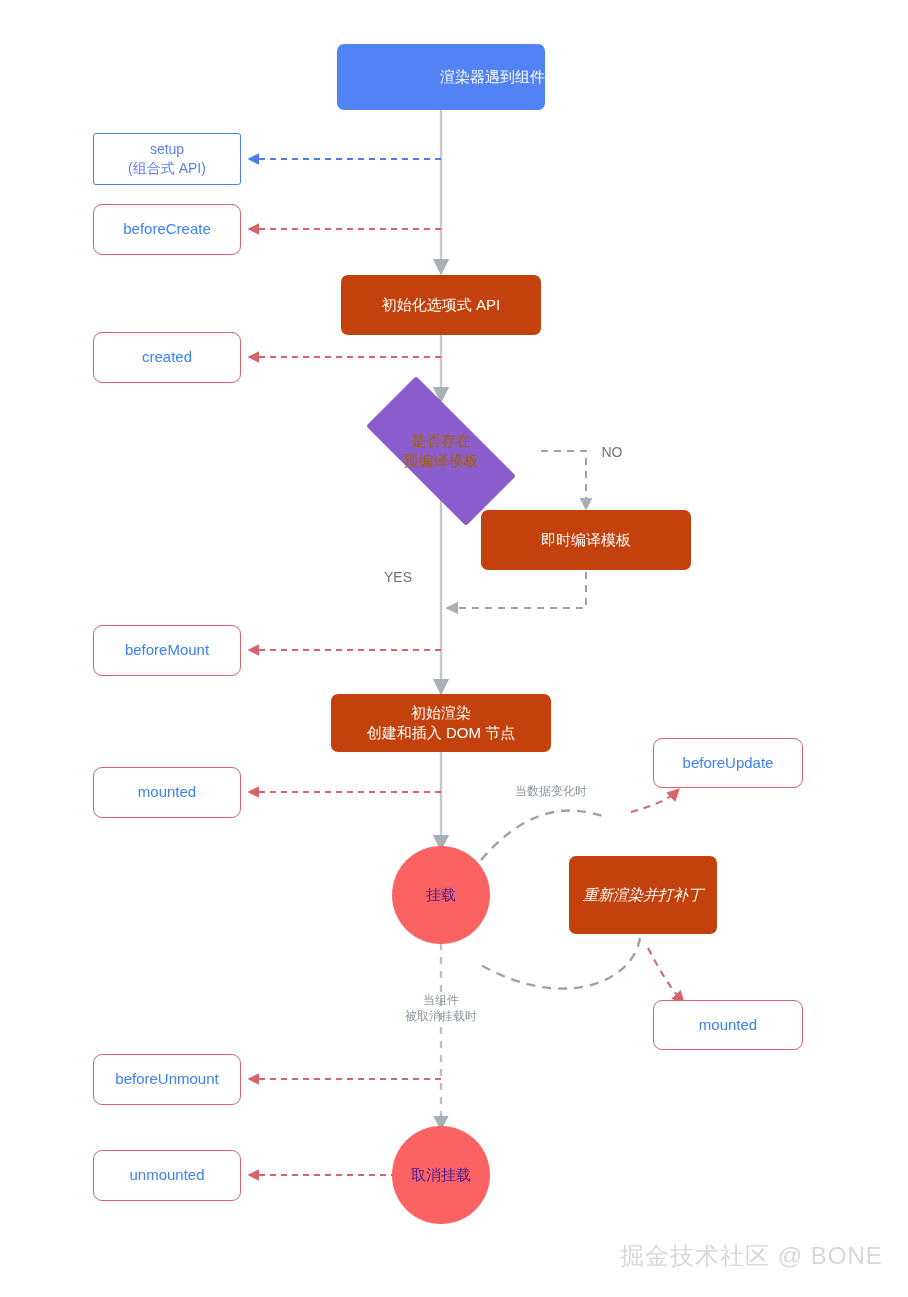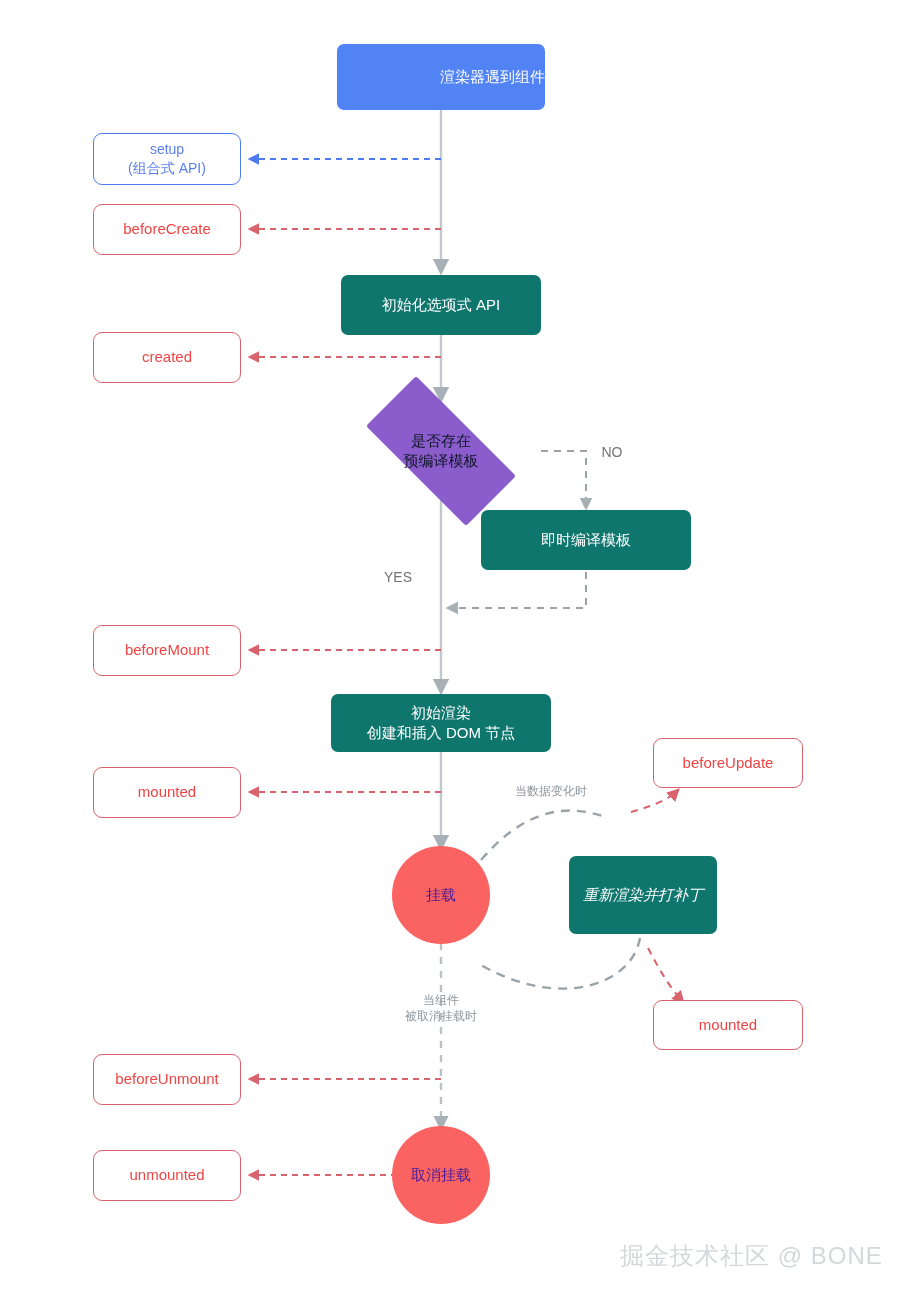--- a/index.html
+++ b/index.html
@@ -21,51 +21,51 @@
     line-height:1.35;
     white-space:pre-line;
   }
 
   
   .n-blue{
     background:#5183f5;color:#ffffff;border-radius:7px;
     font-size:15px;
   }
   .n-green{
-    background:#0f766e;color:#ffffff;border-radius:7px;
+    background:#c2410c;color:#ffffff;border-radius:7px;
     font-size:15px;
   }
   .n-red-circle{
     background:#fa6362;color:#4c1d95;border-radius:50%;
     font-size:15px;
   }
 
   
   .n-hook{
-    background:#ffffff;border:1.6px solid #d9636d;color:#ef4444;
+    background:#ffffff;border:1.6px solid #d9636d;color:#3b82f6;
     border-radius:9px;font-size:15px;
   }
   .n-hook-blue{
     background:#ffffff;border:1.6px solid #4f7bf0;color:#5a7ff2;
-    border-radius:9px;font-size:14px;
+    border-radius:3px;font-size:14px;
   }
 
   
   .n-diamond{
     position:absolute;
     display:flex;align-items:center;justify-content:center;
   }
   .n-diamond .dia-shape{
     position:absolute;left:0;top:0;width:100%;height:100%;
     background:#8b5ccb;
     transform:rotate(45deg) scale(.707);
     border-radius:4px;
   }
   .n-diamond .dia-text{
-    position:relative;color:#0f172a;font-size:15px;text-align:center;
+    position:relative;color:#a16207;font-size:15px;text-align:center;
     line-height:1.35;white-space:pre-line;
   }
 
   
   .edge-label{
     position:absolute;color:#8d969e;font-size:12px;
     text-align:center;white-space:pre-line;line-height:1.35;
   }
   .edge-label.strong{font-weight:normal;color:#737373;font-size:14px;}
 

